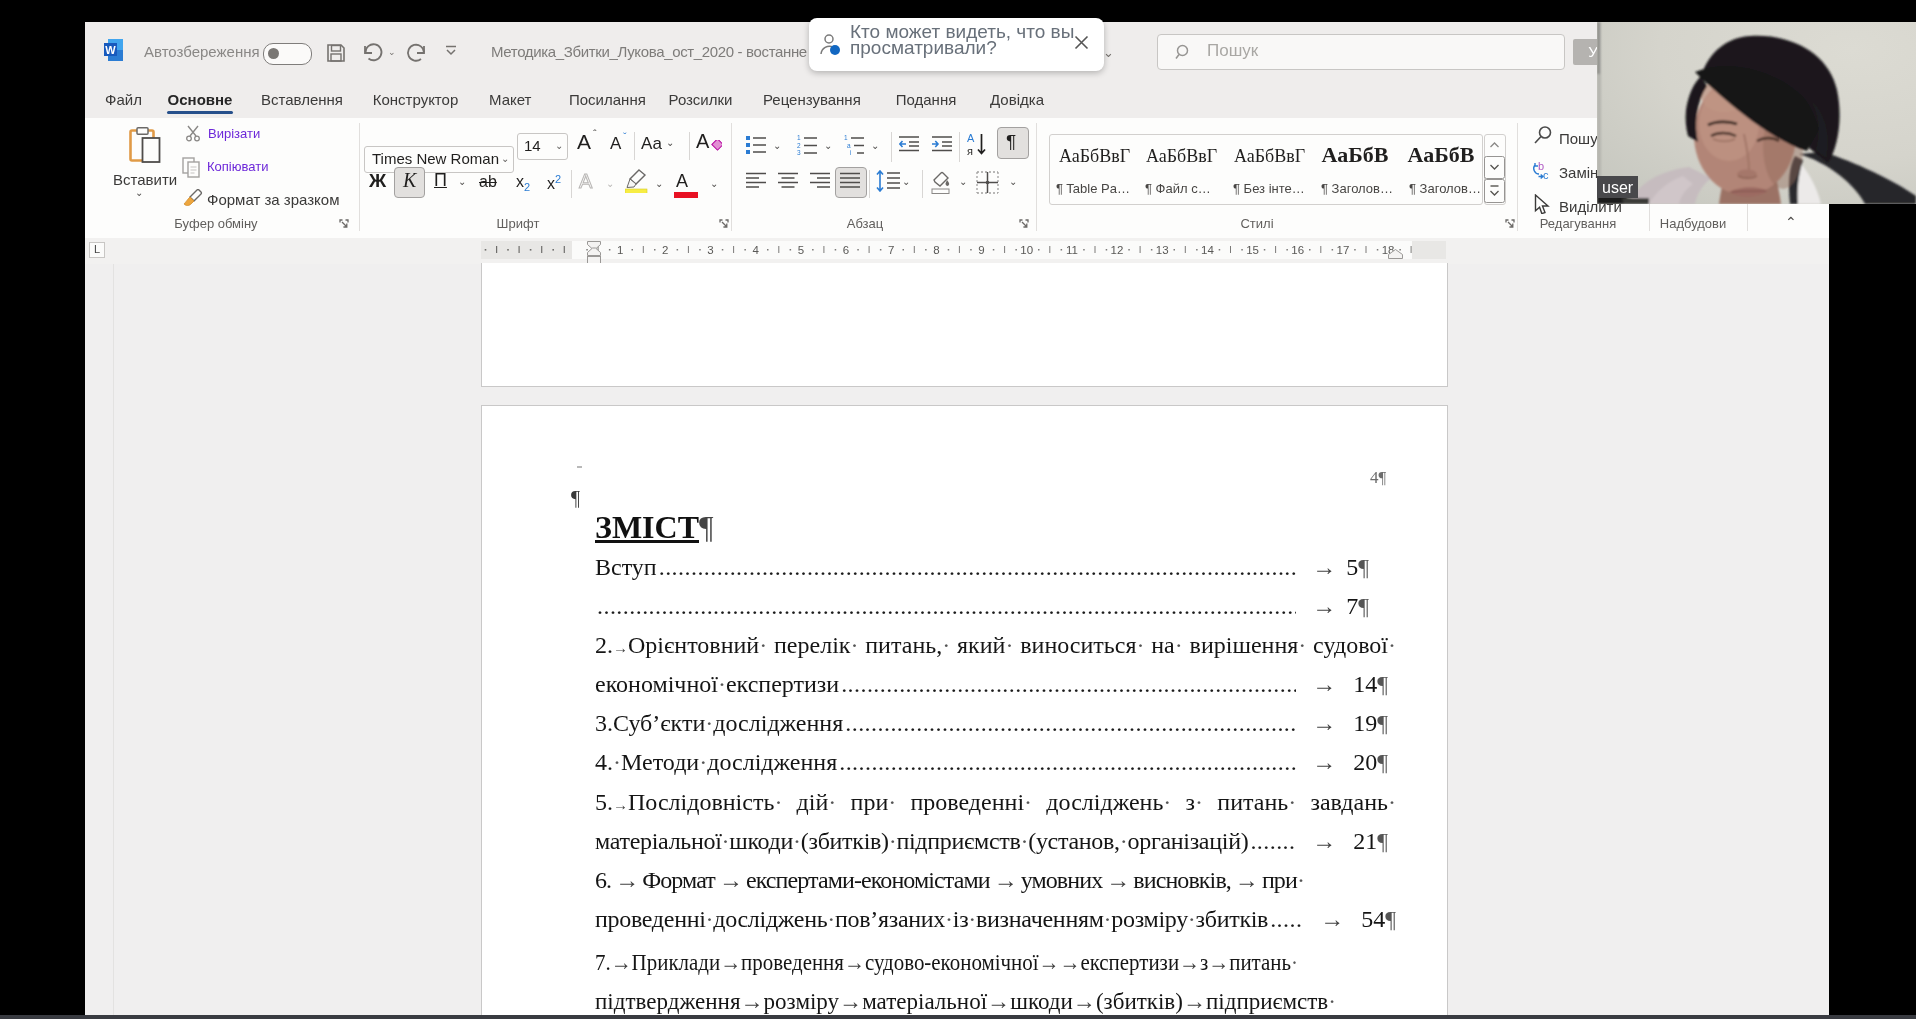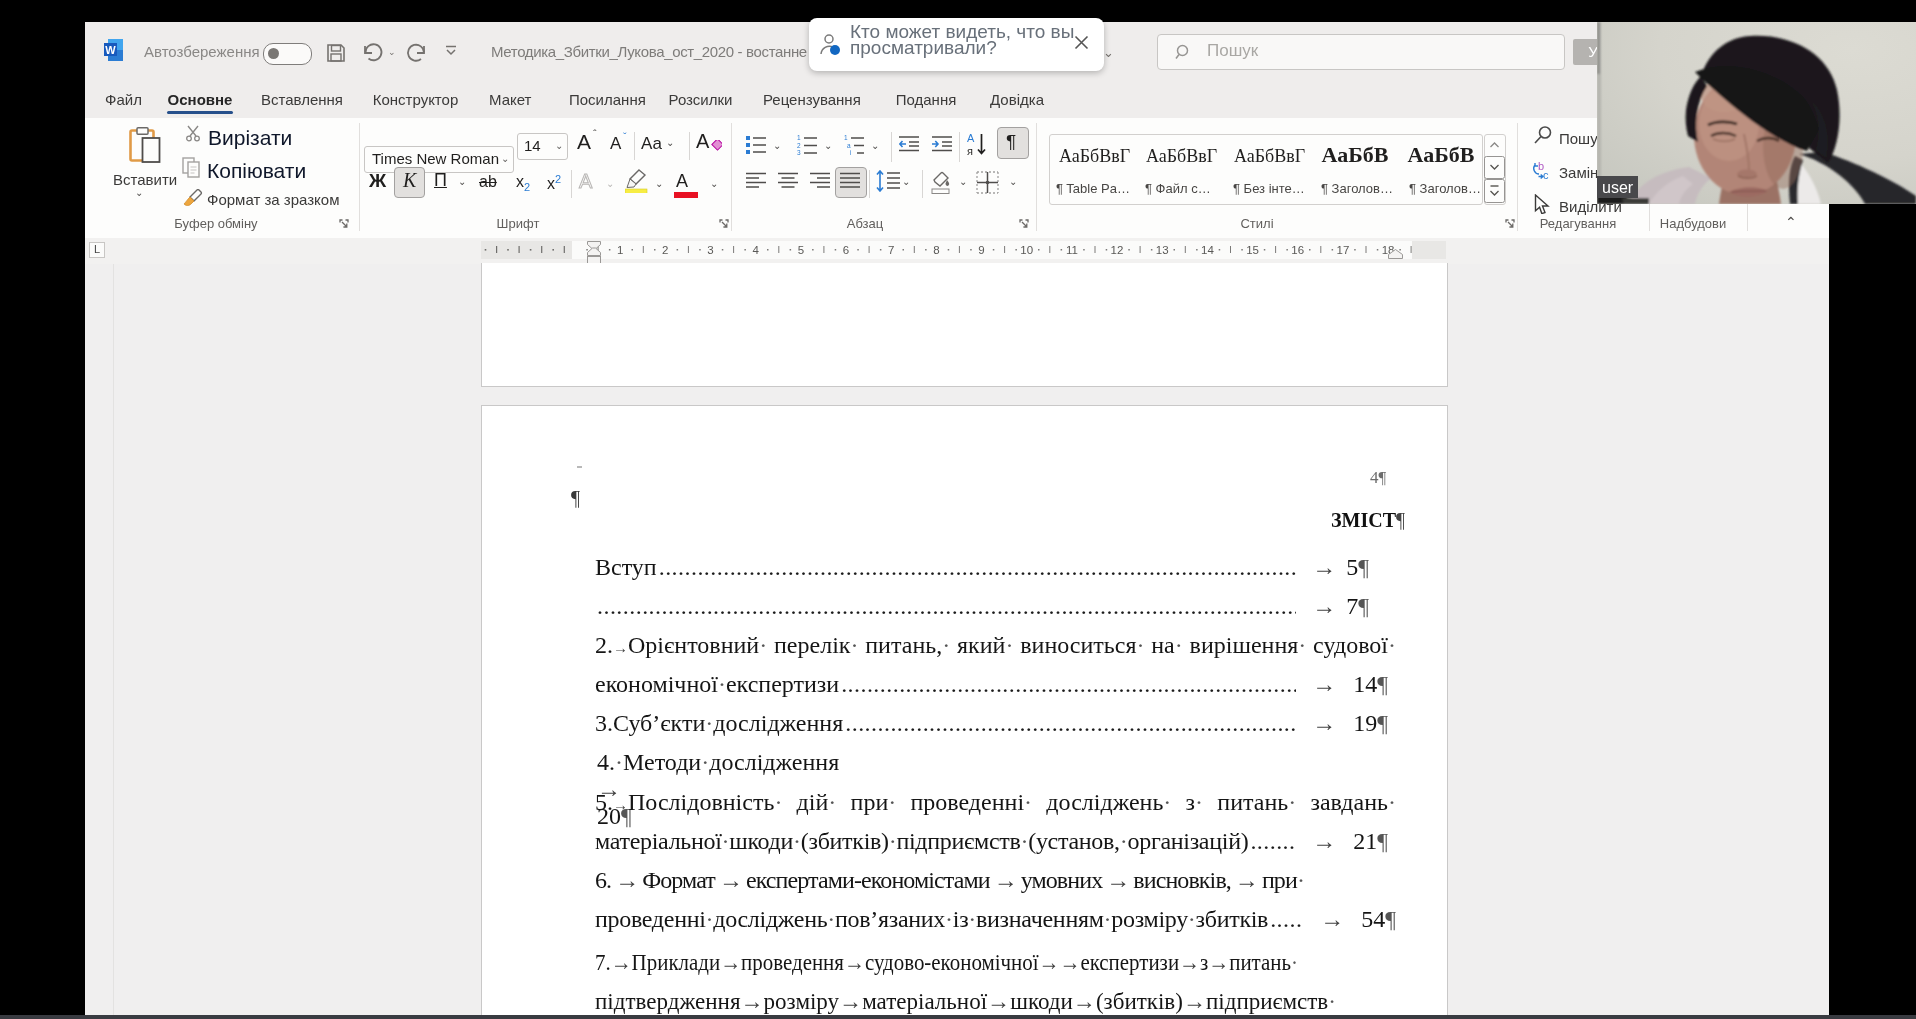--- a/index.html
+++ b/index.html
@@ -16,21 +16,21 @@
   #tabs{position:absolute;left:0;top:63px;width:1744px;height:33px;background:#efedec;}
   .tab{position:absolute;top:0;height:33px;line-height:30px;font-size:15px;color:#3b3a39;text-align:center;}
   
   #ribbon{position:absolute;left:0;top:96px;width:1744px;height:120px;background:#fdfdfc;border-bottom:1px solid #e3e1df;}
   .vsep{position:absolute;top:5px;width:1px;height:108px;background:#e1dfdd;}
   .vsep2{position:absolute;width:1px;background:#d8d6d4;}
   .glabel{position:absolute;top:98px;height:16px;font-size:13px;color:#605e5c;text-align:center;white-space:nowrap;}
   .launch{position:absolute;width:10px;height:10px;}
   .ic{position:absolute;}
   .btxt{font-size:15px;color:#3b3a39;white-space:nowrap;}
-  .distxt{font-size:21px;color:#0f172a;white-space:nowrap;}
+  .distxt{font-size:13px;color:#6d28d9;white-space:nowrap;}
   .combo{position:absolute;border:1px solid #c8c6c4;border-radius:3px;background:#fdfdfc;font-size:15px;color:#201f1e;}
   .chev{position:absolute;font-size:10px;color:#605e5c;}
   .onbtn{position:absolute;background:#e2e0de;border:1px solid #a3a1a0;border-radius:4px;}
   
   #rulerrow{position:absolute;left:0;top:216px;width:1744px;height:26px;background:#f2f1f0;}
   
   #doc{position:absolute;left:0;top:242px;width:1744px;height:751px;background:#f0efef;}
   .page{position:absolute;left:396px;width:965px;background:#fff;border:1px solid #c9c8c8;}
   .serif{font-family:"Liberation Serif",serif;}
   .tocline{position:absolute;left:510px;width:801px;height:30px;font-family:"Liberation Serif",serif;
@@ -421,21 +421,21 @@
   <div id="doc">
     <div class="abs" style="left:28px;top:0;width:1px;height:751px;background:#e3e2e1;"></div>
 
     <div class="page" style="top:-1px;height:123px;border-top:none;"></div>
 
     <div class="page" style="top:141px;height:612px;"></div>
 
     <div class="abs" style="left:492px;top:202px;width:5px;height:2px;background:#b9b9b9;"></div>
     <div class="abs serif" style="left:1285px;top:204px;font-size:17px;color:#6d6d6d;">4¶</div>
     <div class="abs serif" style="left:486px;top:223px;font-size:20px;color:#3a3a3a;">¶</div>
-    <div class="abs serif" style="left:510px;top:245px;width:801px;text-align:right;font-size:20px;font-weight:bold;color:#111;">ЗМІСТ<span style="font-weight:normal;color:#444;display:inline-block;width:0;overflow:visible;">¶</span></div>
+    <div class="abs serif" style="left:510px;top:245px;width:801px;text-align:left;font-size:32px;font-weight:bold;color:#111;text-decoration:underline;">ЗМІСТ<span style="font-weight:normal;color:#444;display:inline-block;width:0;overflow:visible;">¶</span></div>
     <div class="tocline" style="top:290px;">
         <span style="">Вступ</span>
         <span class="fill"><span class="dots">......................................................................................................................................................</span></span>
         <span class="arw" style="flex:0 0 auto;margin-right:10px;">→</span>
         <span style="flex:0 0 auto;margin-right:27px;">5<sp>¶</sp></span>
       </div>
     <div class="tocline" style="top:329px;">
         <span class="fill"><span class="dots">......................................................................................................................................................</span></span>
         <span class="arw" style="flex:0 0 auto;margin-right:10px;">→</span>
         <span style="flex:0 0 auto;margin-right:27px;">7<sp>¶</sp></span>
@@ -455,21 +455,21 @@
         <span class="fill"><span class="dots">......................................................................................................................................................</span></span>
         <span class="arw" style="flex:0 0 auto;margin-right:17px;">→</span>
         <span style="flex:0 0 auto;margin-right:8px;">14<sp>¶</sp></span>
       </div>
     <div class="tocline" style="top:446px;">
         <span style="">3.Суб’єкти<sp>·</sp>дослідження</span>
         <span class="fill"><span class="dots">......................................................................................................................................................</span></span>
         <span class="arw" style="flex:0 0 auto;margin-right:17px;">→</span>
         <span style="flex:0 0 auto;margin-right:8px;">19<sp>¶</sp></span>
       </div>
-    <div class="tocline" style="top:485px;flex-direction:column;">
+    <div class="tocline" style="top:485px;">
         <span style="">4.<sp>·</sp>Методи<sp>·</sp>дослідження</span>
         <span class="fill"><span class="dots">......................................................................................................................................................</span></span>
         <span class="arw" style="flex:0 0 auto;margin-right:17px;">→</span>
         <span style="flex:0 0 auto;margin-right:8px;">20<sp>¶</sp></span>
       </div>
     <div class="tocline tja" style="top:525px;width:801px;">
         <span>5.<span class="arw" style="font-size:15px;">→</span>Послідовність<sp>·</sp></span>
         <span>дій<sp>·</sp></span>
         <span>при<sp>·</sp></span>
         <span>проведенні<sp>·</sp></span>

